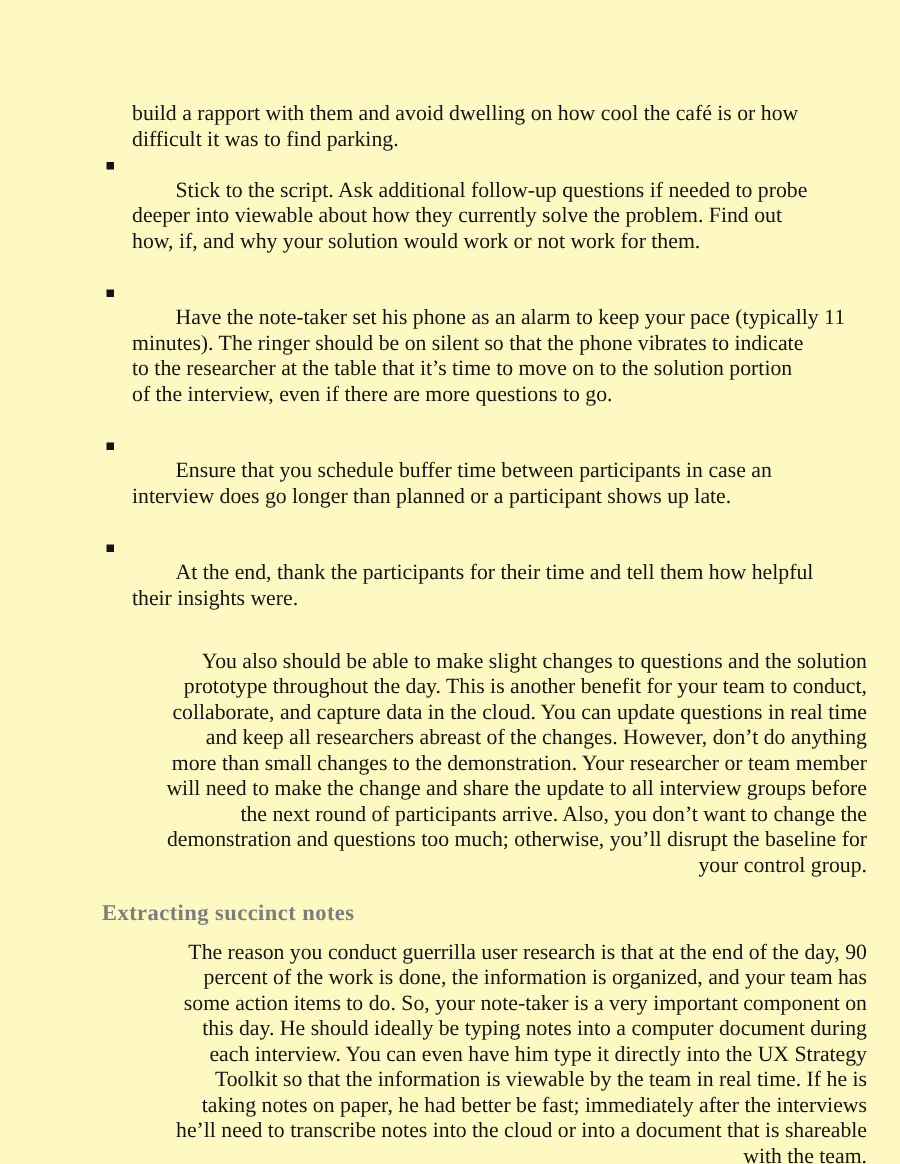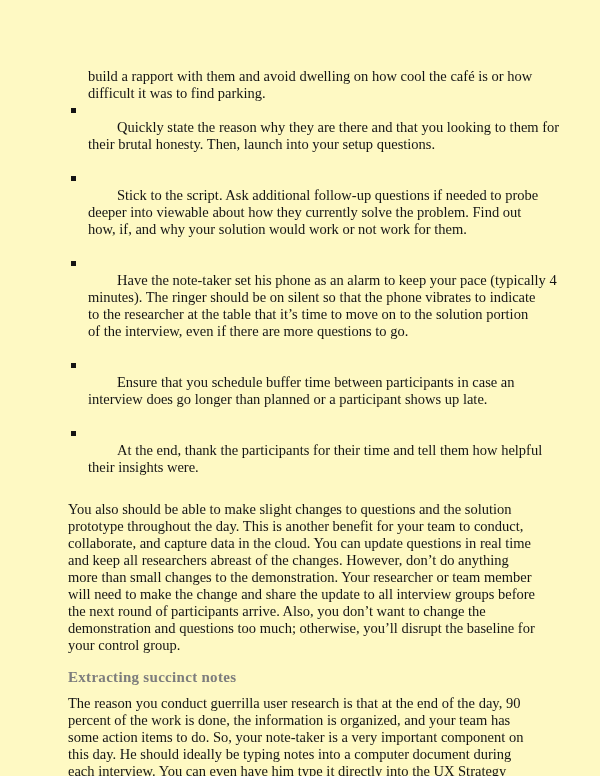--- a/index.html
+++ b/index.html
@@ -35,20 +35,21 @@
     position: absolute;
     left: 3px;
     top: 6px;
     width: 5px;
     height: 5px;
     background: #141414;
   }
   p.body {
     margin: 8px 0 0 0;
     white-space: pre;
+    text-align: right;
   }
   h2.section {
     margin: 14px 0 9px 0;
     font-family: Liberation Serif, serif;
     font-weight: bold;
     font-size: 15px;
     line-height: 18px;
     letter-spacing: 0.3px;
     color: #7d7d7d;
   }
@@ -56,30 +57,26 @@
 </head>
 <body>
 
 <div class="page">
   <div class="content">
 
     <ul class="bullets">
       <li>build a rapport with them and avoid dwelling on how cool the café is or how
 difficult it was to find parking.</li>
       <li>
-        <span class="marker"></span><span>Quickly state the reason why they are there and that you looking to them for
-their brutal honesty. Then, launch into your setup questions.</span>
-      </li>
-      <li>
         <span class="marker"></span><span>Stick to the script. Ask additional follow-up questions if needed to probe
 deeper into viewable about how they currently solve the problem. Find out
 how, if, and why your solution would work or not work for them.</span>
       </li>
       <li>
-        <span class="marker"></span><span>Have the note-taker set his phone as an alarm to keep your pace (typically 4
+        <span class="marker"></span><span>Have the note-taker set his phone as an alarm to keep your pace (typically 11
 minutes). The ringer should be on silent so that the phone vibrates to indicate
 to the researcher at the table that it’s time to move on to the solution portion
 of the interview, even if there are more questions to go.</span>
       </li>
       <li>
         <span class="marker"></span><span>Ensure that you schedule buffer time between participants in case an
 interview does go longer than planned or a participant shows up late.</span>
       </li>
       <li>
         <span class="marker"></span><span>At the end, thank the participants for their time and tell them how helpful

